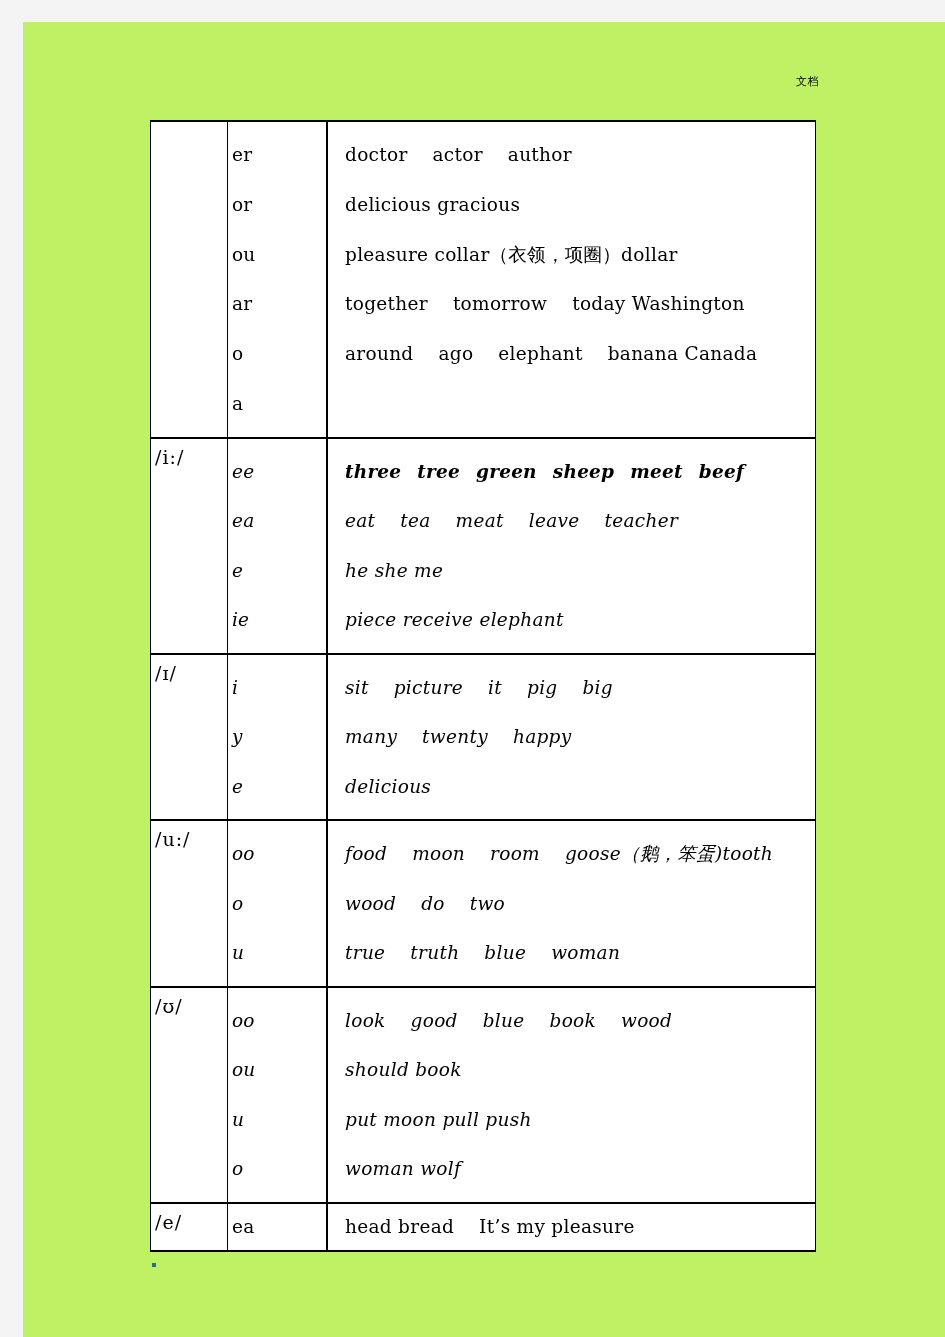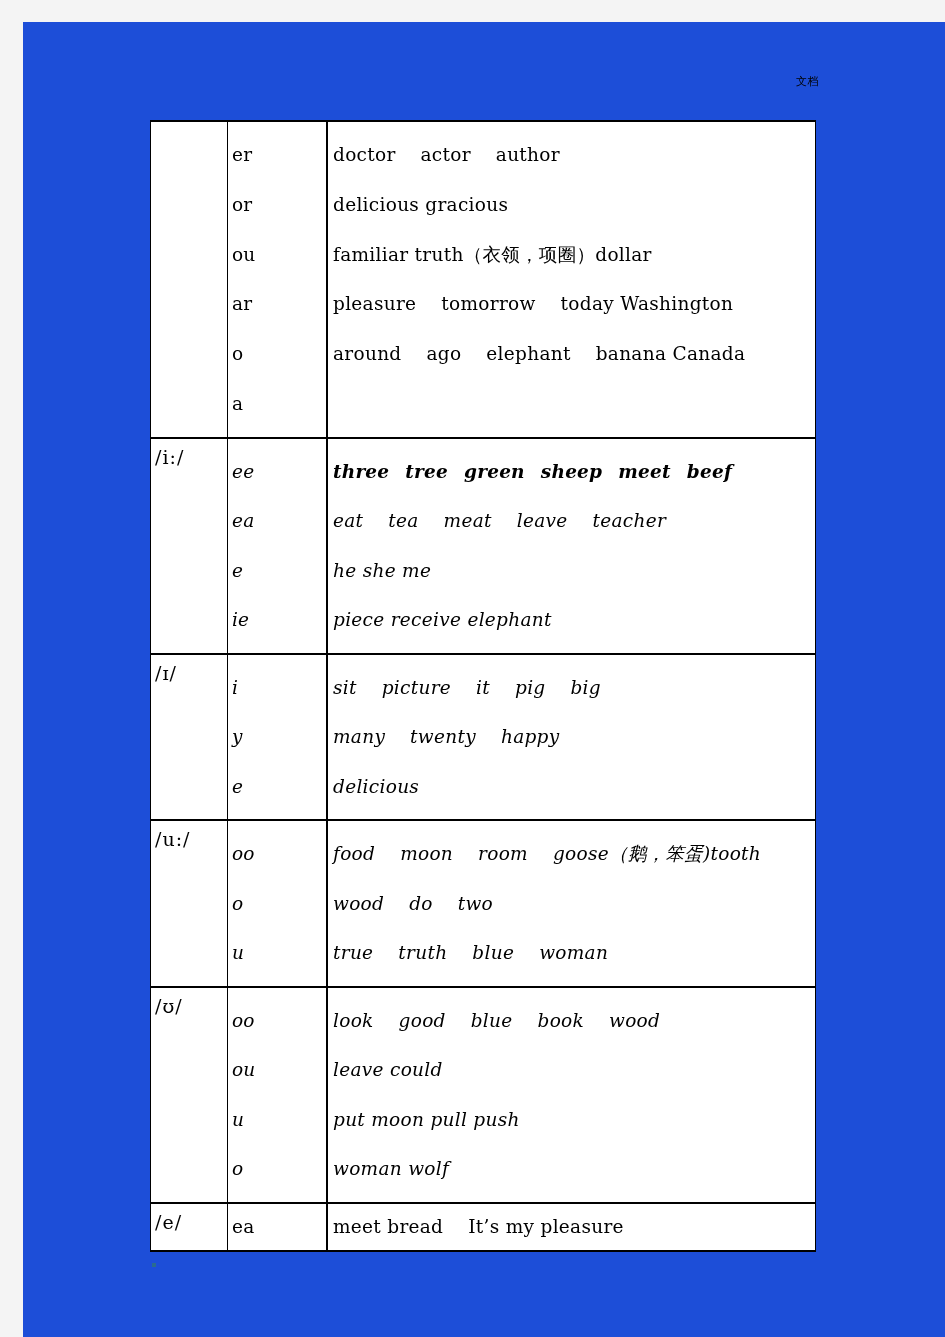--- a/index.html
+++ b/index.html
@@ -29,21 +29,21 @@
     left: 0; top: 22px;
     width: 23px; height: 1315px;
     background: #f4f4f4;
   }
 
   #page {
     position: absolute;
     left: 23px; top: 22px;
     width: 922px;
     height: 1315px;
-    background: #1d4ed8;
+    background: #bef264;
   }
 
   #header-area {
     position: absolute;
     left: 0; top: 0;
     width: 922px;
     height: 90px;
   }
   #header-label {
     position: absolute;
@@ -88,21 +88,21 @@
   #phonetics-table td.c-words {
     width: 487px;
     border-left: 2px solid #000000;
     border-right: 1px solid #000000;
   }
 
   .cell-inner {
     padding: 8px 0 8px 4px;
   }
   .c-words .cell-inner {
-    padding-left: 5px;
+    padding-left: 17px;
   }
 
   .ipa {
     font-family: "DejaVu Serif", serif;
     font-size: 19px;
     line-height: 1.1;
     letter-spacing: 1px;
     white-space: nowrap;
   }
 
@@ -180,22 +180,22 @@
             <div class="line">ou</div>
             <div class="line">ar</div>
             <div class="line">o</div>
             <div class="line">a</div>
           </div>
         </td>
         <td class="c-words">
           <div class="cell-inner">
             <div class="words">doctor  actor  author</div>
             <div class="words">delicious gracious</div>
-            <div class="words">familiar truth（衣领，项圈）dollar</div>
-            <div class="words">pleasure  tomorrow  today Washington</div>
+            <div class="words">pleasure collar（衣领，项圈）dollar</div>
+            <div class="words">together  tomorrow  today Washington</div>
             <div class="words">around  ago  elephant  banana Canada</div>
             <div class="words"></div>
           </div>
         </td>
       </tr>
 
       <tr class="rowgrp-tight">
         <td class="c-ipa">
           <div class="cell-inner">
             <div class="ipa">/i:/</div>
@@ -273,41 +273,41 @@
           <div class="cell-inner">
             <div class="line">oo</div>
             <div class="line">ou</div>
             <div class="line">u</div>
             <div class="line">o</div>
           </div>
         </td>
         <td class="c-words">
           <div class="cell-inner">
             <div class="words">look  good  blue  book  wood</div>
-            <div class="words">leave could</div>
+            <div class="words">should book</div>
             <div class="words">put moon pull push</div>
             <div class="words">woman wolf</div>
           </div>
         </td>
       </tr>
 
       <tr class="rowgrp-single">
         <td class="c-ipa">
           <div class="cell-inner">
             <div class="ipa">/e/</div>
           </div>
         </td>
         <td class="c-spell">
           <div class="cell-inner">
             <div class="line">ea</div>
           </div>
         </td>
         <td class="c-words">
           <div class="cell-inner">
-            <div class="words">meet bread   It’s my pleasure</div>
+            <div class="words">head bread   It’s my pleasure</div>
           </div>
         </td>
       </tr>
 
     </tbody>
   </table>
 
   <div id="page-speck"></div>
 
 </div>

